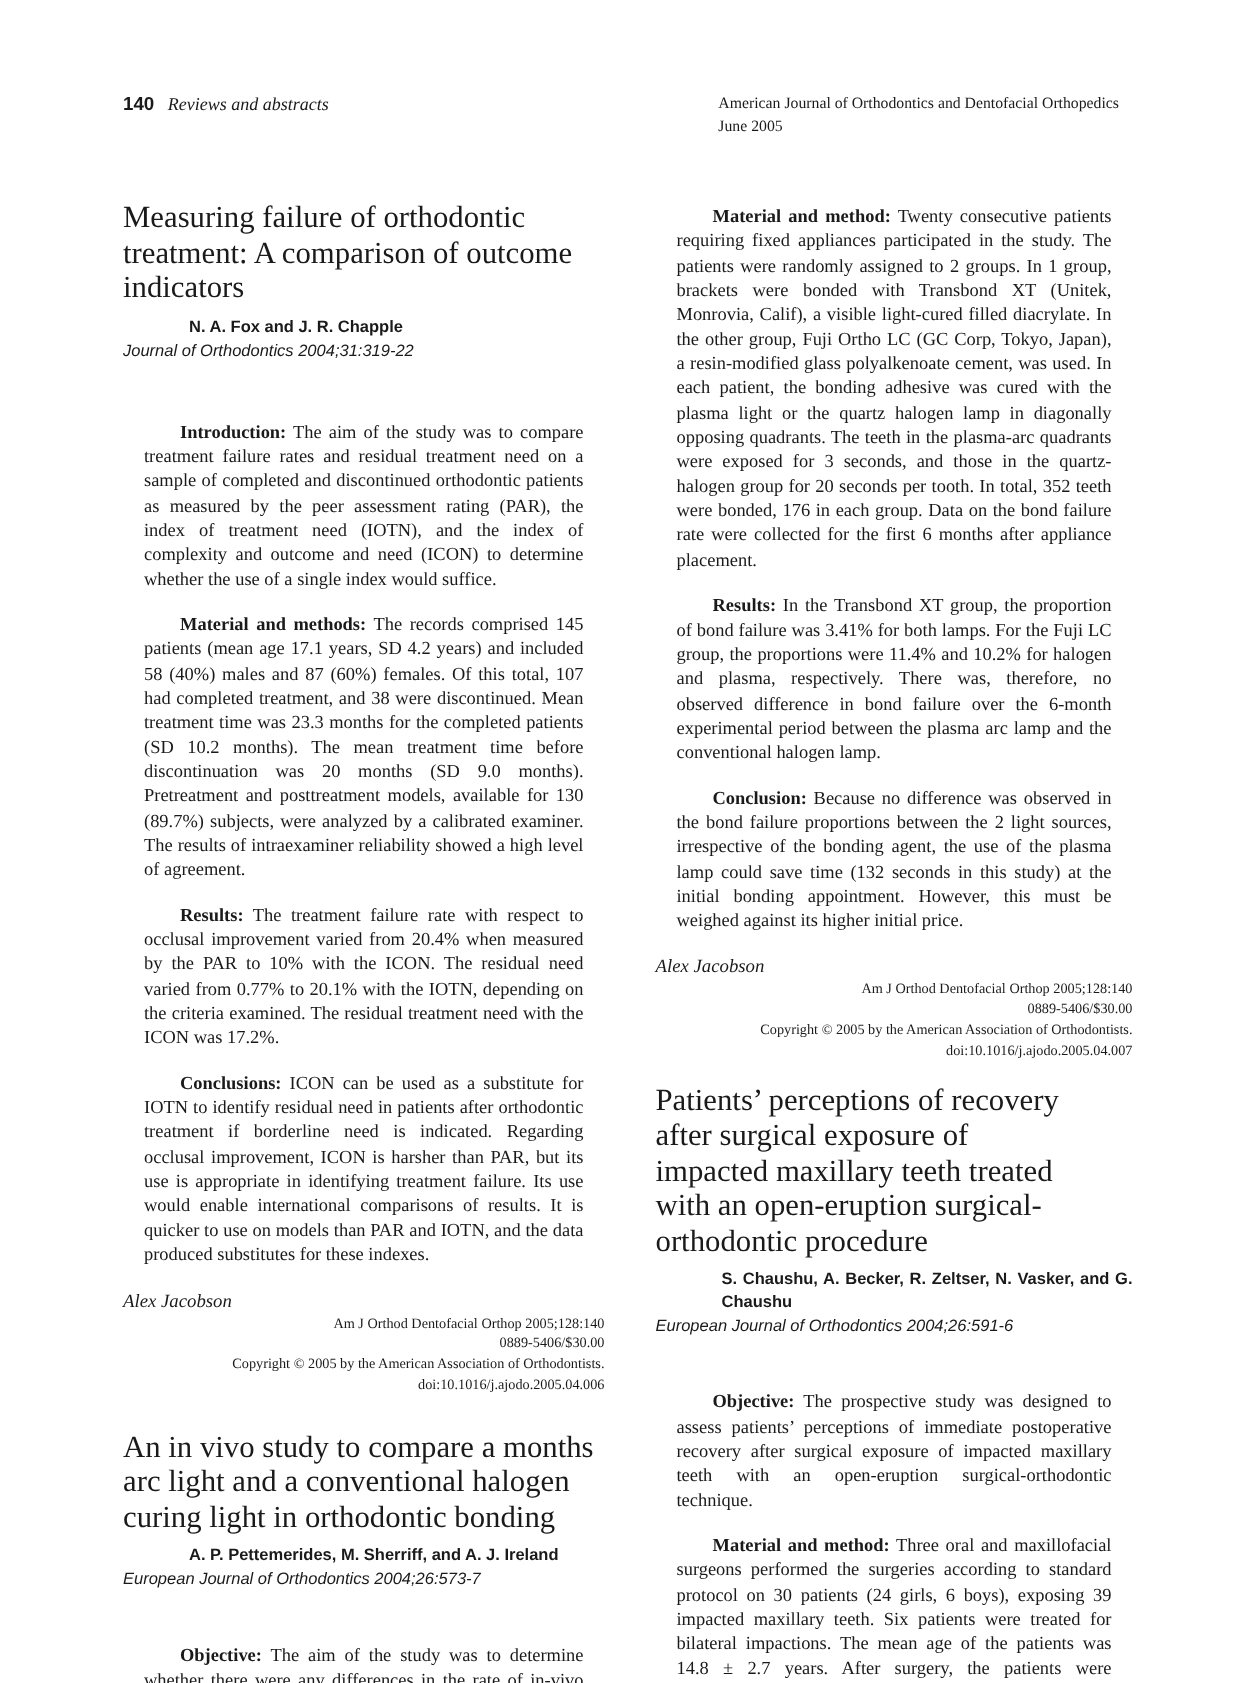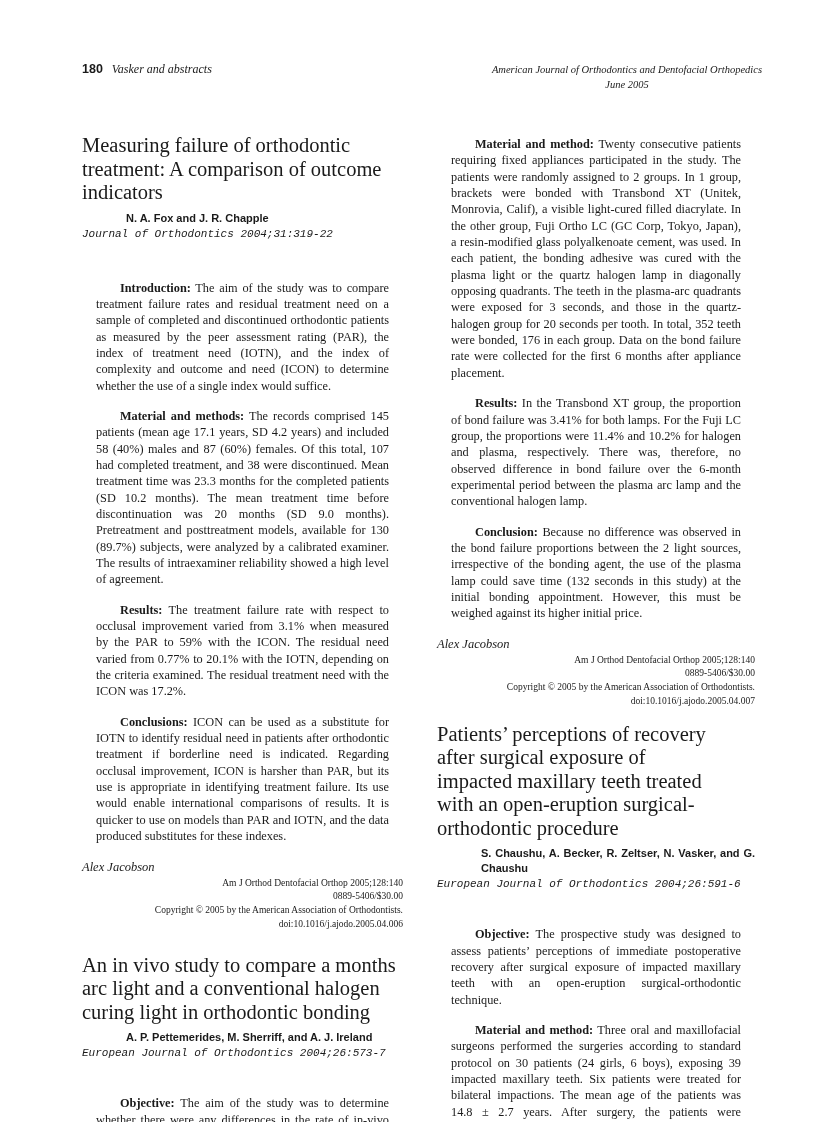--- a/index.html
+++ b/index.html
@@ -1,59 +1,59 @@
 <!DOCTYPE html>
 <html><head>
 <meta charset="utf-8">
 <style>
   html, body { margin: 0; padding: 0; background: #ffffff; }
   body { width: 838px; height: 1122px; position: relative; overflow: hidden; color: #1a1a1a; }
   .page { position: absolute; left: 0; top: 0; width: 838px; height: 1122px; }
   .hdr-left { position: absolute; left: 82px; top: 62px; font-family: "Liberation Serif", serif; font-size: 12px; }
   .hdr-left .pg { font-family: "Liberation Sans", sans-serif; font-weight: bold; font-size: 12.5px; margin-right: 6px; }
   .hdr-left .sec { font-style: italic; }
-  .hdr-right { position: absolute; right: 76px; top: 62px; text-align: center; font-family: "Liberation Serif", serif; font-style: italic; font-size: 10.5px; line-height: 15px; }
+  .hdr-right { position: absolute; right: 92px; top: 62px; text-align: left; font-family: "Liberation Serif", serif; font-size: 10.5px; line-height: 15px; }
   .col { position: absolute; font-family: "Liberation Serif", serif; font-size: 12.3px; line-height: 16.35px; text-align: justify; }
   .col-left { left: 82px; top: 134px; width: 321px; }
   .col-right { left: 437px; top: 122px; width: 318px; }
   .title { font-family: "Liberation Serif", serif; font-size: 20.5px; line-height: 23.5px; text-align: left; margin: 0 0 6px 0; font-weight: normal; }
   .authors { font-family: "Liberation Sans", sans-serif; font-weight: bold; font-size: 11px; line-height: 15px; margin: 0; text-align: left; padding-left: 44px; }
   .authors.spread { text-align: justify; }
-  .cite { font-family: Liberation Mono, monospace; font-style: italic; font-size: 11px; line-height: 16px; margin: 0 0 16px 0; text-align: left; }
+  .cite { font-family: Liberation Sans, sans-serif; font-style: italic; font-size: 11px; line-height: 16px; margin: 0 0 16px 0; text-align: left; }
   .para { margin: 14px; text-indent: 24px; }
   .para b { font-weight: bold; }
   .sig { text-align: left; font-style: italic; font-size: 12.5px; margin: 4px 0 2px 0; line-height: 16px; }
   .meta { font-size: 9.5px; line-height: 13.8px; margin: 0; text-align: right; }
   .gap-sm { height: 14px; }
   .gap-md { height: 22px; }
 </style>
 </head>
 <body>
 
 <div class="page">
 
   <div class="hdr-left">
-    <span class="pg">180</span>
-    <span class="sec">Vasker and abstracts</span>
+    <span class="pg">140</span>
+    <span class="sec">Reviews and abstracts</span>
   </div>
   <div class="hdr-right">
     <div>American Journal of Orthodontics and Dentofacial Orthopedics</div>
     <div>June 2005</div>
   </div>
 
   <div class="col col-left">
 
     <div>
       <h2 class="title">Measuring failure of orthodontic treatment: A comparison of outcome indicators</h2>
       <p class="authors">N. A. Fox and J. R. Chapple</p>
       <p class="cite">Journal of Orthodontics 2004;31:319-22</p>
       <div style="height:8px"></div>
       <p class="para"><b>Introduction:</b><span> The aim of the study was to compare treatment failure rates and residual treatment need on a sample of completed and discontinued orthodontic patients as measured by the peer assessment rating (PAR), the index of treatment need (IOTN), and the index of complexity and outcome and need (ICON) to determine whether the use of a single index would suffice.</span></p>
       <p class="para"><b>Material and methods:</b><span> The records comprised 145 patients (mean age 17.1 years, SD 4.2 years) and included 58 (40%) males and 87 (60%) females. Of this total, 107 had completed treatment, and 38 were discontinued. Mean treatment time was 23.3 months for the completed patients (SD 10.2 months). The mean treatment time before discontinuation was 20 months (SD 9.0 months). Pretreatment and posttreatment models, available for 130 (89.7%) subjects, were analyzed by a calibrated examiner. The results of intraexaminer reliability showed a high level of agreement.</span></p>
-      <p class="para"><b>Results:</b><span> The treatment failure rate with respect to occlusal improvement varied from 3.1% when measured by the PAR to 59% with the ICON. The residual need varied from 0.77% to 20.1% with the IOTN, depending on the criteria examined. The residual treatment need with the ICON was 17.2%.</span></p>
+      <p class="para"><b>Results:</b><span> The treatment failure rate with respect to occlusal improvement varied from 20.4% when measured by the PAR to 10% with the ICON. The residual need varied from 0.77% to 20.1% with the IOTN, depending on the criteria examined. The residual treatment need with the ICON was 17.2%.</span></p>
       <p class="para"><b>Conclusions:</b><span> ICON can be used as a substitute for IOTN to identify residual need in patients after orthodontic treatment if borderline need is indicated. Regarding occlusal improvement, ICON is harsher than PAR, but its use is appropriate in identifying treatment failure. Its use would enable international comparisons of results. It is quicker to use on models than PAR and IOTN, and the data produced substitutes for these indexes.</span></p>
       <p class="sig">Alex Jacobson</p>
       <p class="meta">Am J Orthod Dentofacial Orthop 2005;128:140</p>
       <p class="meta">0889-5406/$30.00</p>
       <p class="meta">Copyright © 2005 by the American Association of Orthodontists.</p>
       <p class="meta">doi:10.1016/j.ajodo.2005.04.006</p>
     </div>
 
     <div class="gap-md"></div>
 

